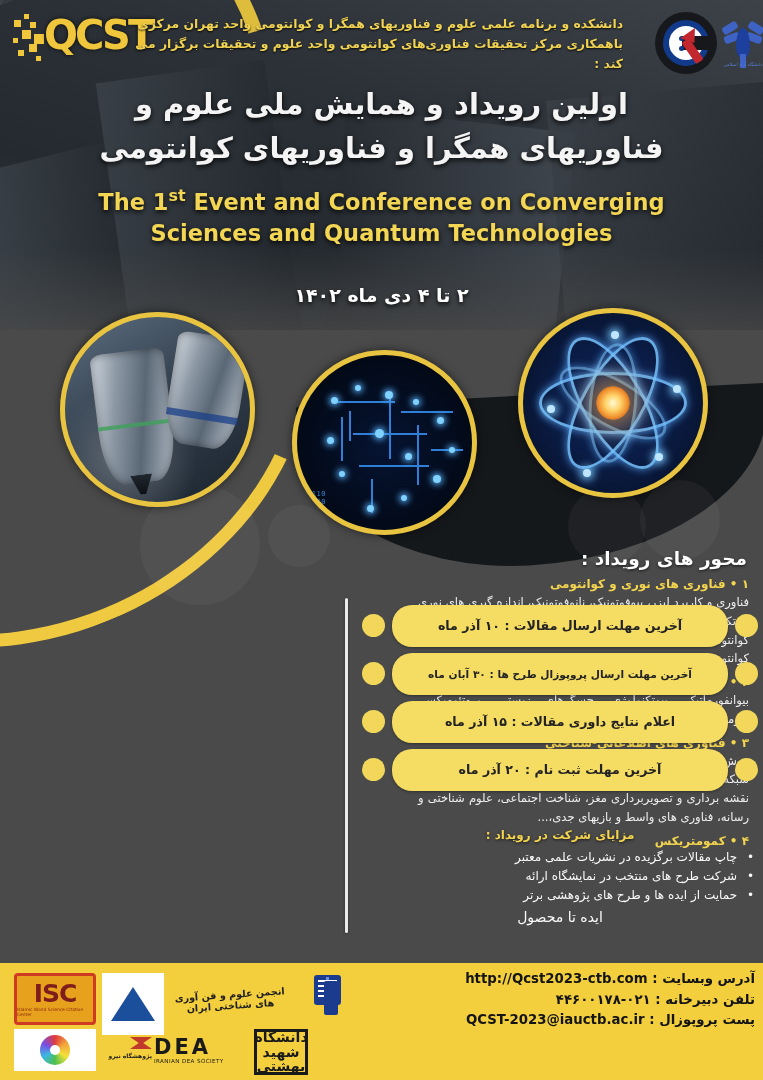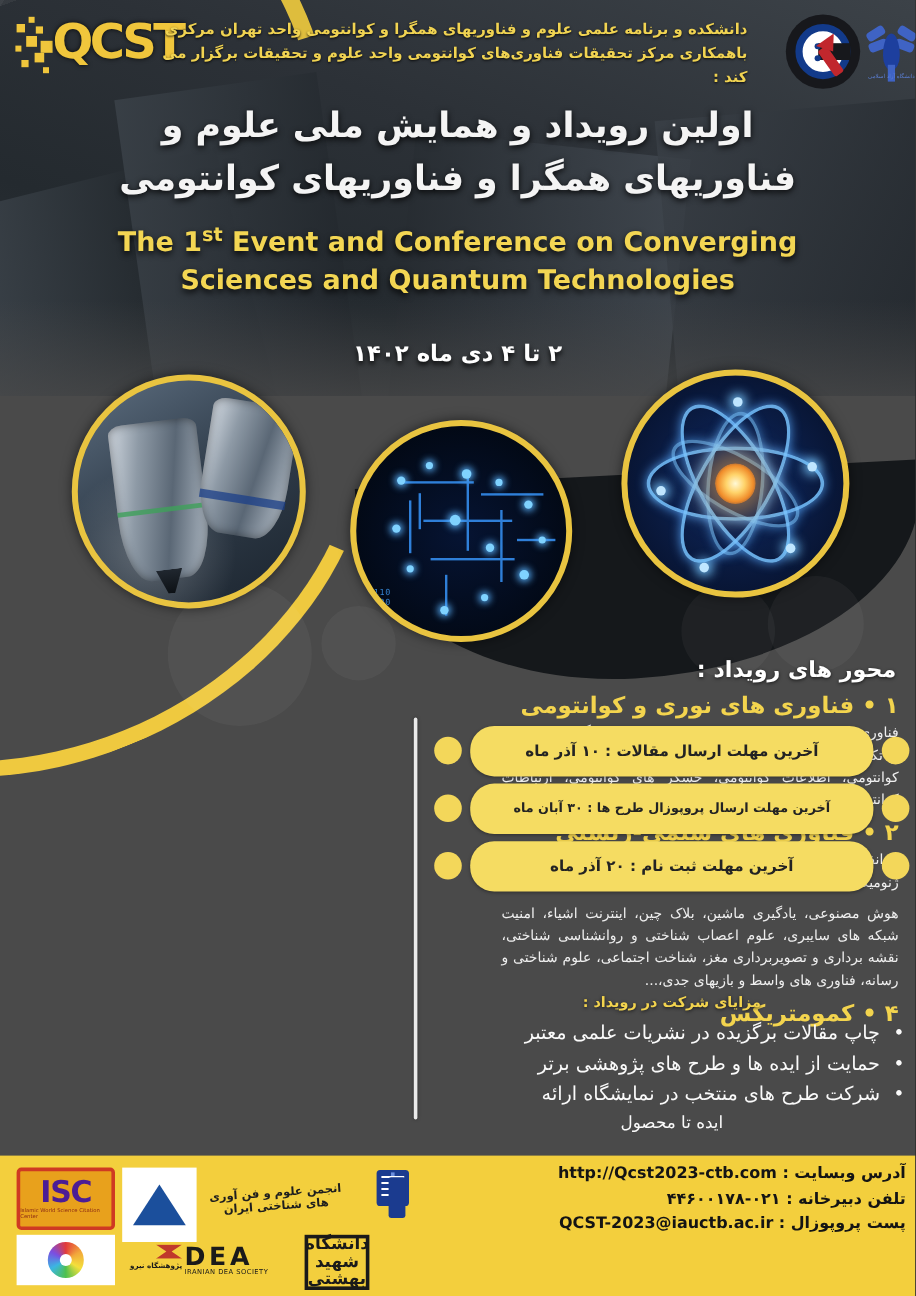--- a/index.html
+++ b/index.html
@@ -151,59 +151,59 @@
   
   .divider{position:absolute;left:345px;top:598px;width:3px;height:335px;
      background:#e9e9e9;border-radius:2px;box-shadow:0 0 3px rgba(0,0,0,.4);}
 
   .left-col{position:absolute;right:10px;top:548px;width:335px;text-align:right;}
   .sec-head{
     color:#ffffff;font-size:18.5px;font-weight:bold;margin:0 6px 8px 0;
     text-shadow:0 1px 3px rgba(0,0,0,.7);
   }
   .topic{margin:0 4px 7px 0;}
-  .topic-title{color:#f3d44e;font-size:19px;font-weight:bold;margin-bottom:2px;}
+  .topic-title{color:#f3d44e;font-size:12px;font-weight:bold;margin-bottom:2px;}
   .topic-body{color:#efefef;font-size:11.6px;line-height:1.62;text-align:justify;
     text-align-last:right;direction:rtl;}
 
   .right-col{position:absolute;left:362px;top:605px;width:396px;}
   .pill-row{position:relative;height:41px;margin-bottom:7px;
      display:flex;align-items:center;justify-content:center;}
   .pill-dot{width:23px;height:23px;border-radius:50%;background:#f3d75a;flex:0 0 auto;}
   .pill{
     flex:1 1 auto;margin:0 7px;height:42px;border-radius:20px;background:#f5dc62;
     display:flex;align-items:center;justify-content:center;
     color:#232323;font-size:12.6px;font-weight:bold;padding:0 8px;
     box-shadow:0 1px 3px rgba(0,0,0,.35);
   }
   .pill.small{font-size:10.6px;}
 
   .benefits{position:absolute;left:362px;top:828px;width:396px;text-align:right;}
   .ben-head{color:#f3d44e;font-size:12px;font-weight:bold;text-align:center;margin-bottom:6px;
      text-shadow:0 1px 3px rgba(0,0,0,.7);}
-  .ben-item{color:#fafafa;font-size:16px;line-height:1.6;padding-right:4px;}
+  .ben-item{color:#fafafa;font-size:12px;line-height:1.6;padding-right:4px;}
   .ben-item .bullet{color:#fafafa;margin-left:6px;}
   .ben-cont{color:#fafafa;font-size:14px;line-height:1.6;text-align:center;}
 
   
   .footer{position:absolute;left:0;top:963px;width:763px;height:117px;background:#f3cf3d;}
   .foot-contact{position:absolute;right:8px;top:6px;width:420px;text-align:right;
     color:#141414;font-size:13.3px;font-weight:bold;line-height:1.55;direction:rtl;}
   .foot-contact .ltr{direction:ltr;unicode-bidi:embed;display:inline-block;}
   .book-icon{position:absolute;right:422px;top:12px;width:27px;height:30px;
     background:#1b3b8f;border-radius:3px;}
   .book-icon:after{content:"";position:absolute;left:4px;top:5px;width:19px;height:20px;
     background:repeating-linear-gradient(#fff 0 2px,#1b3b8f 2px 5px);}
   .book-icon:before{content:"";position:absolute;left:12px;top:2px;width:3px;height:26px;background:#6c8ede;}
 
   .foot-logos{position:absolute;left:6px;top:4px;width:330px;height:110px;}
   .isc{position:absolute;left:8px;top:6px;width:82px;height:52px;background:#e8a11c;
     border:3px solid #cf3a22;border-radius:4px;display:flex;align-items:center;
     justify-content:center;flex-direction:column;}
-  .isc b{font-size:25px;color:#4c1d95;font-weight:bold;letter-spacing:-1px;direction:ltr;line-height:1;}
+  .isc b{font-size:25px;color:#7f1d1d;font-weight:bold;letter-spacing:-1px;direction:ltr;line-height:1;}
   .isc i{font-size:4.4px;color:#8b2a14;font-style:normal;direction:ltr;margin-top:1px;}
   .logo-box{position:absolute;background:#fff;display:flex;align-items:center;justify-content:center;}
   .iscob{left:8px;top:62px;width:82px;height:42px;}
   .rainbow{width:30px;height:30px;border-radius:50%;
     background:conic-gradient(#e23b3b,#f2a73b,#f4e03b,#4ec04e,#3bb6e2,#7a4ee2,#e23b3b);}
   .rainbow:after{content:"";display:block;margin:10px auto;width:10px;height:10px;
     border-radius:50%;background:#fff;}
   .cogs{left:96px;top:6px;width:62px;height:62px;}
   .cog-tri{width:0;height:0;border-left:22px solid transparent;border-right:22px solid transparent;
     border-bottom:34px solid #1b4f9c;}
@@ -367,62 +367,71 @@
 
     <div class="topic">
       <div class="topic-title">
         <span>۲</span> •
         <span>فناوری های شیمی-زیستی</span>
       </div>
       <div class="topic-body">بیوانفورماتیک، بیوتکنولوژی، حسگرهای زیستی، پروتئومیکس، ژنومیکس، نانوبیوتکنولوژی، نانوبیومدیسین، نانوافزاره ها، متامواد، ...</div>
     </div>
 
     <div class="topic">
+      <div class="topic-title">
+        <span>۳</span> •
+        <span>فناوری های اطلاعاتی-شناختی</span>
+      </div>
       <div class="topic-body">هوش مصنوعی، یادگیری ماشین، بلاک چین، اینترنت اشیاء، امنیت شبکه های سایبری، علوم اعصاب شناختی و روانشناسی شناختی، نقشه برداری و تصویربرداری مغز، شناخت اجتماعی، علوم شناختی و رسانه، فناوری های واسط و بازیهای جدی،...</div>
     </div>
 
     <div class="topic">
       <div class="topic-title">
         <span>۴</span> •
         <span>کمومتریکس</span>
       </div>
     </div>
   </div>
 
   <div class="right-col">
     <div class="pill-row">
       <div class="pill-dot"></div>
       <div class="pill">آخرین مهلت ارسال مقالات : ۱۰  آذر ماه</div>
       <div class="pill-dot"></div>
     </div>
     <div class="pill-row">
       <div class="pill-dot"></div>
       <div class="pill small">آخرین مهلت ارسال پروپوزال طرح ها : ۳۰ آبان ماه</div>
+      <div class="pill-dot"></div>
+    </div>
+    <div class="pill-row">
+      <div class="pill-dot"></div>
+      <div class="pill">اعلام نتایج داوری مقالات : ۱۵ آذر ماه</div>
       <div class="pill-dot"></div>
     </div>
     <div class="pill-row">
       <div class="pill-dot"></div>
       <div class="pill">آخرین مهلت ثبت نام : ۲۰ آذر ماه</div>
       <div class="pill-dot"></div>
     </div>
   </div>
 
   <div class="benefits">
     <div class="ben-head">مزایای شرکت در رویداد :</div>
     <div class="ben-item">
       <span class="bullet">•</span>
       <span>چاپ مقالات برگزیده در نشریات علمی معتبر</span>
     </div>
     <div class="ben-item">
       <span class="bullet">•</span>
-      <span>حمایت از ایده ها و طرح های پژوهشی برتر</span>
+      <span>شرکت طرح های منتخب در نمایشگاه ارائه</span>
     </div>
     <div class="ben-item">
       <span class="bullet">•</span>
-      <span>شرکت طرح های منتخب در نمایشگاه ارائه</span>
+      <span>حمایت از ایده ها و طرح های پژوهشی برتر</span>
     </div>
     <div class="ben-cont">ایده تا محصول</div>
   </div>
 
   <div class="footer">
 
     <div class="book-icon"></div>
 
     <div class="foot-contact">
       <div>

